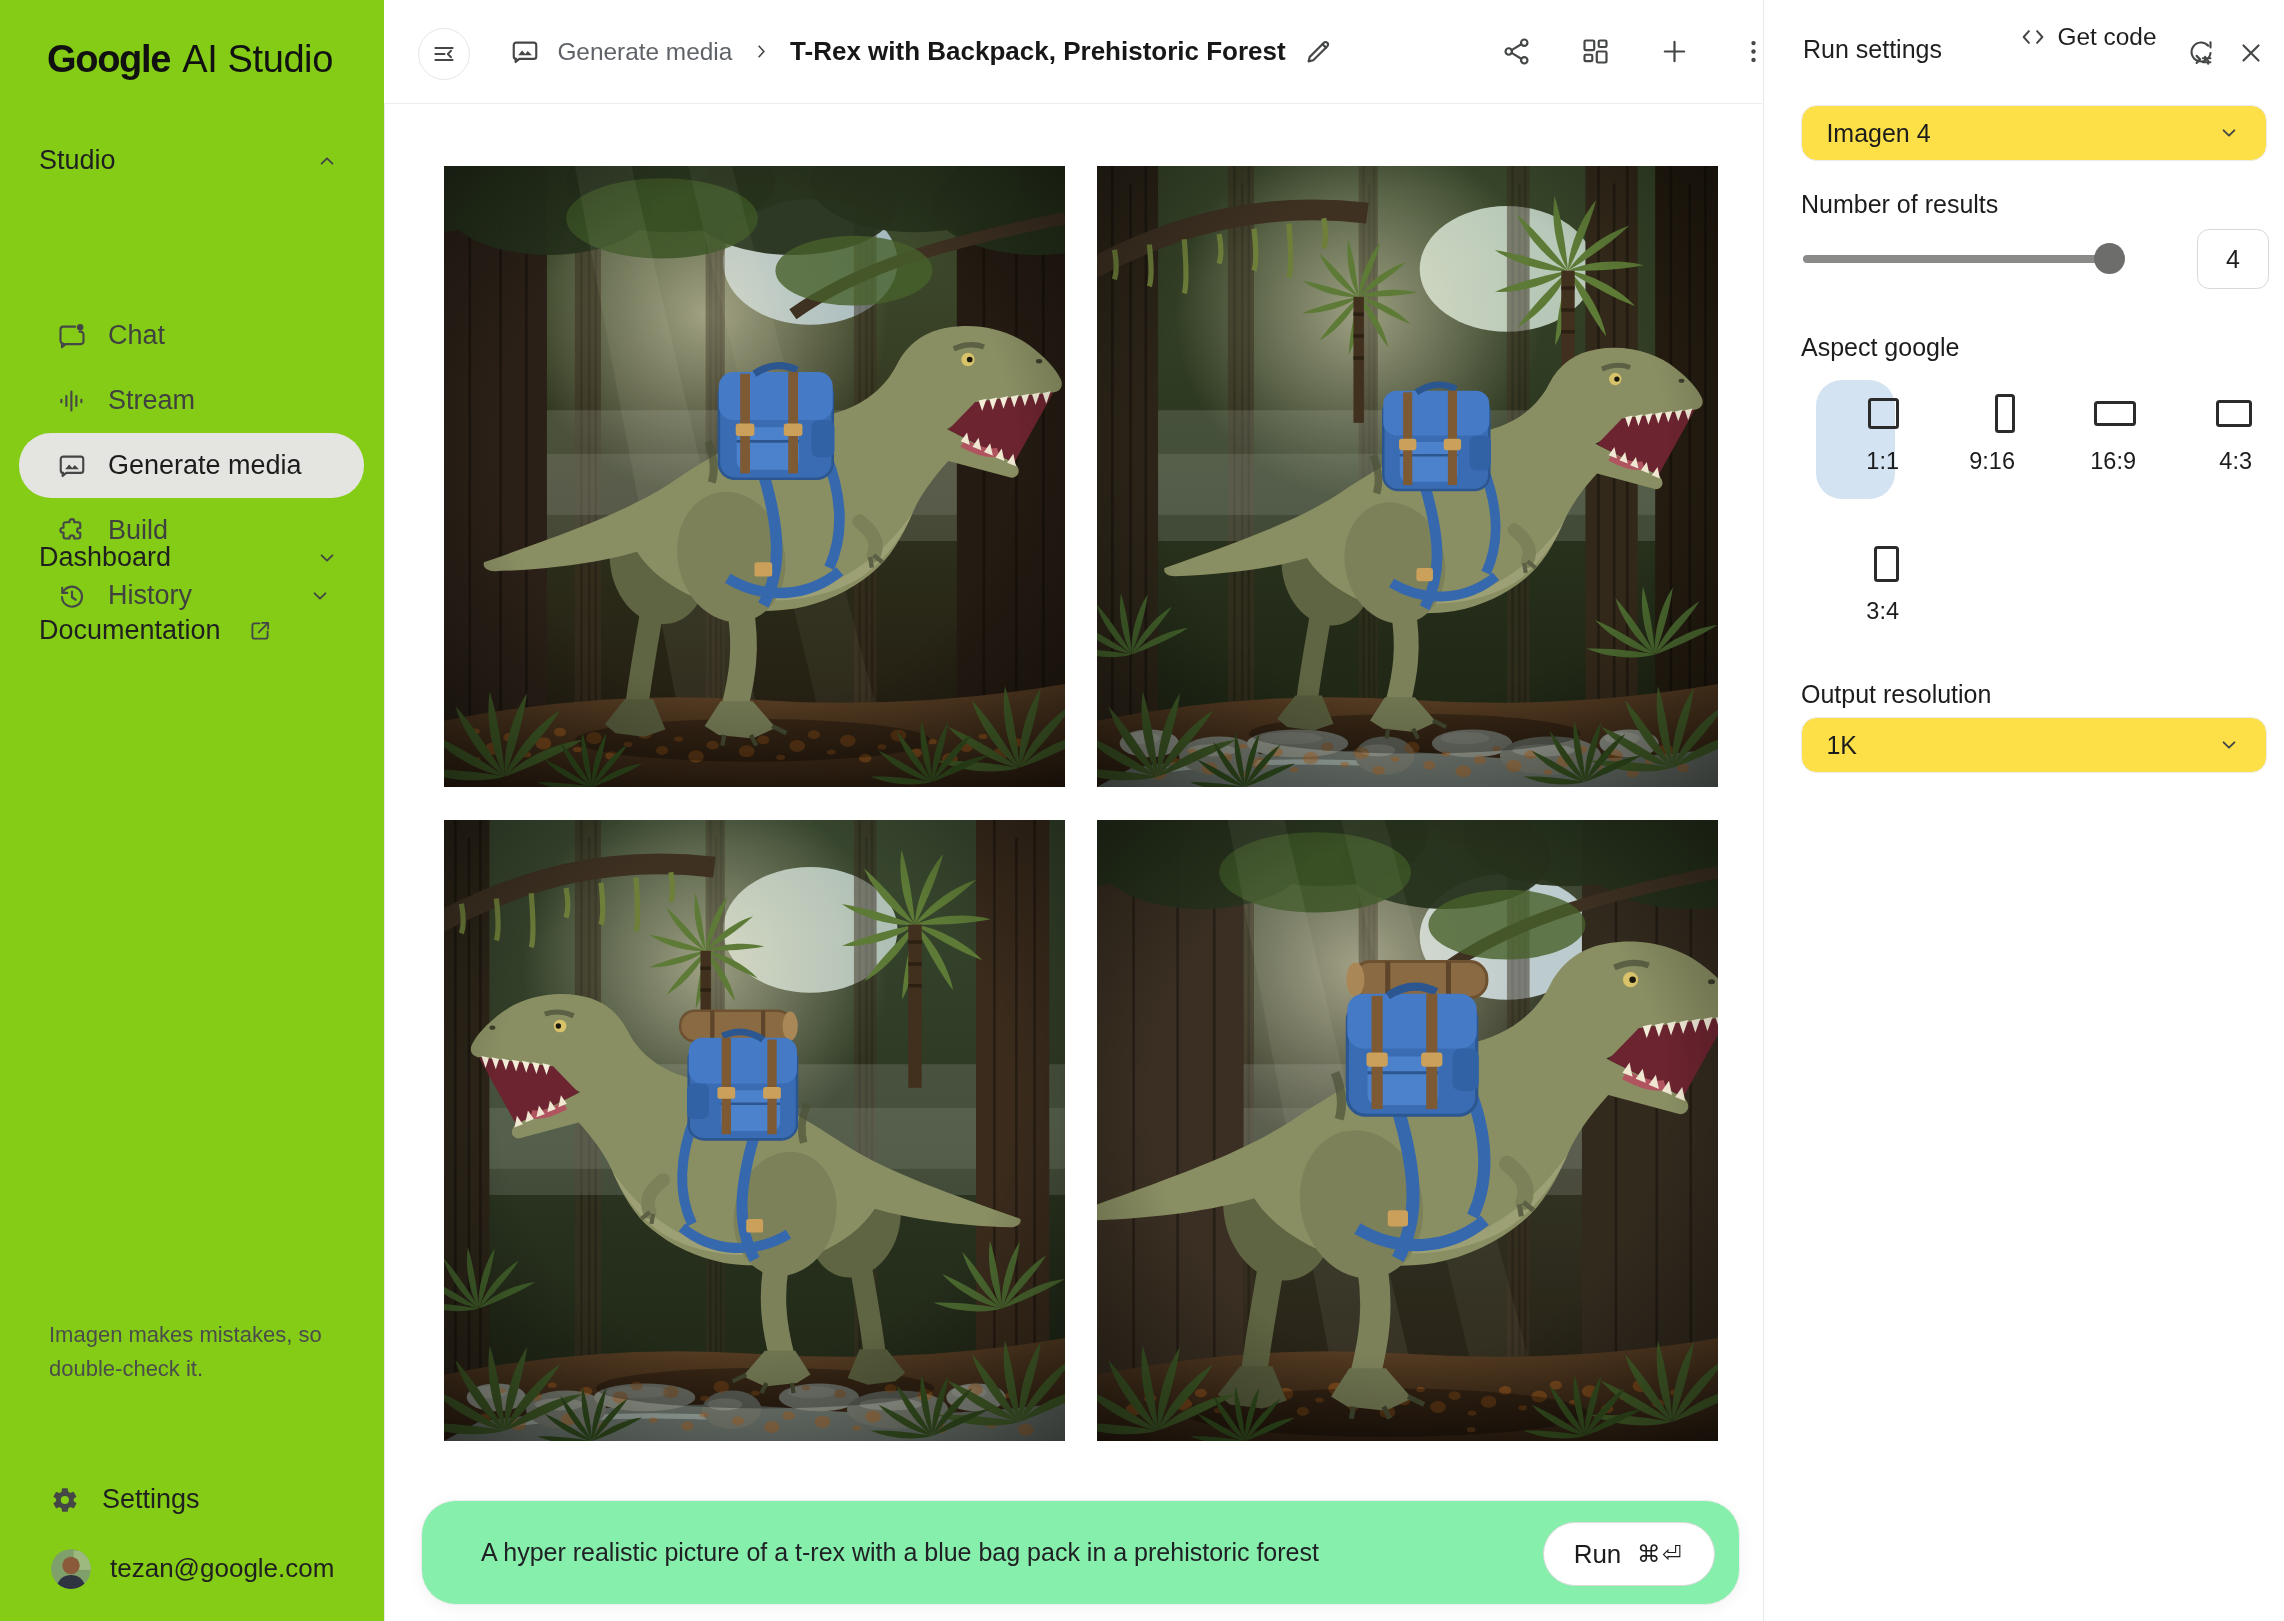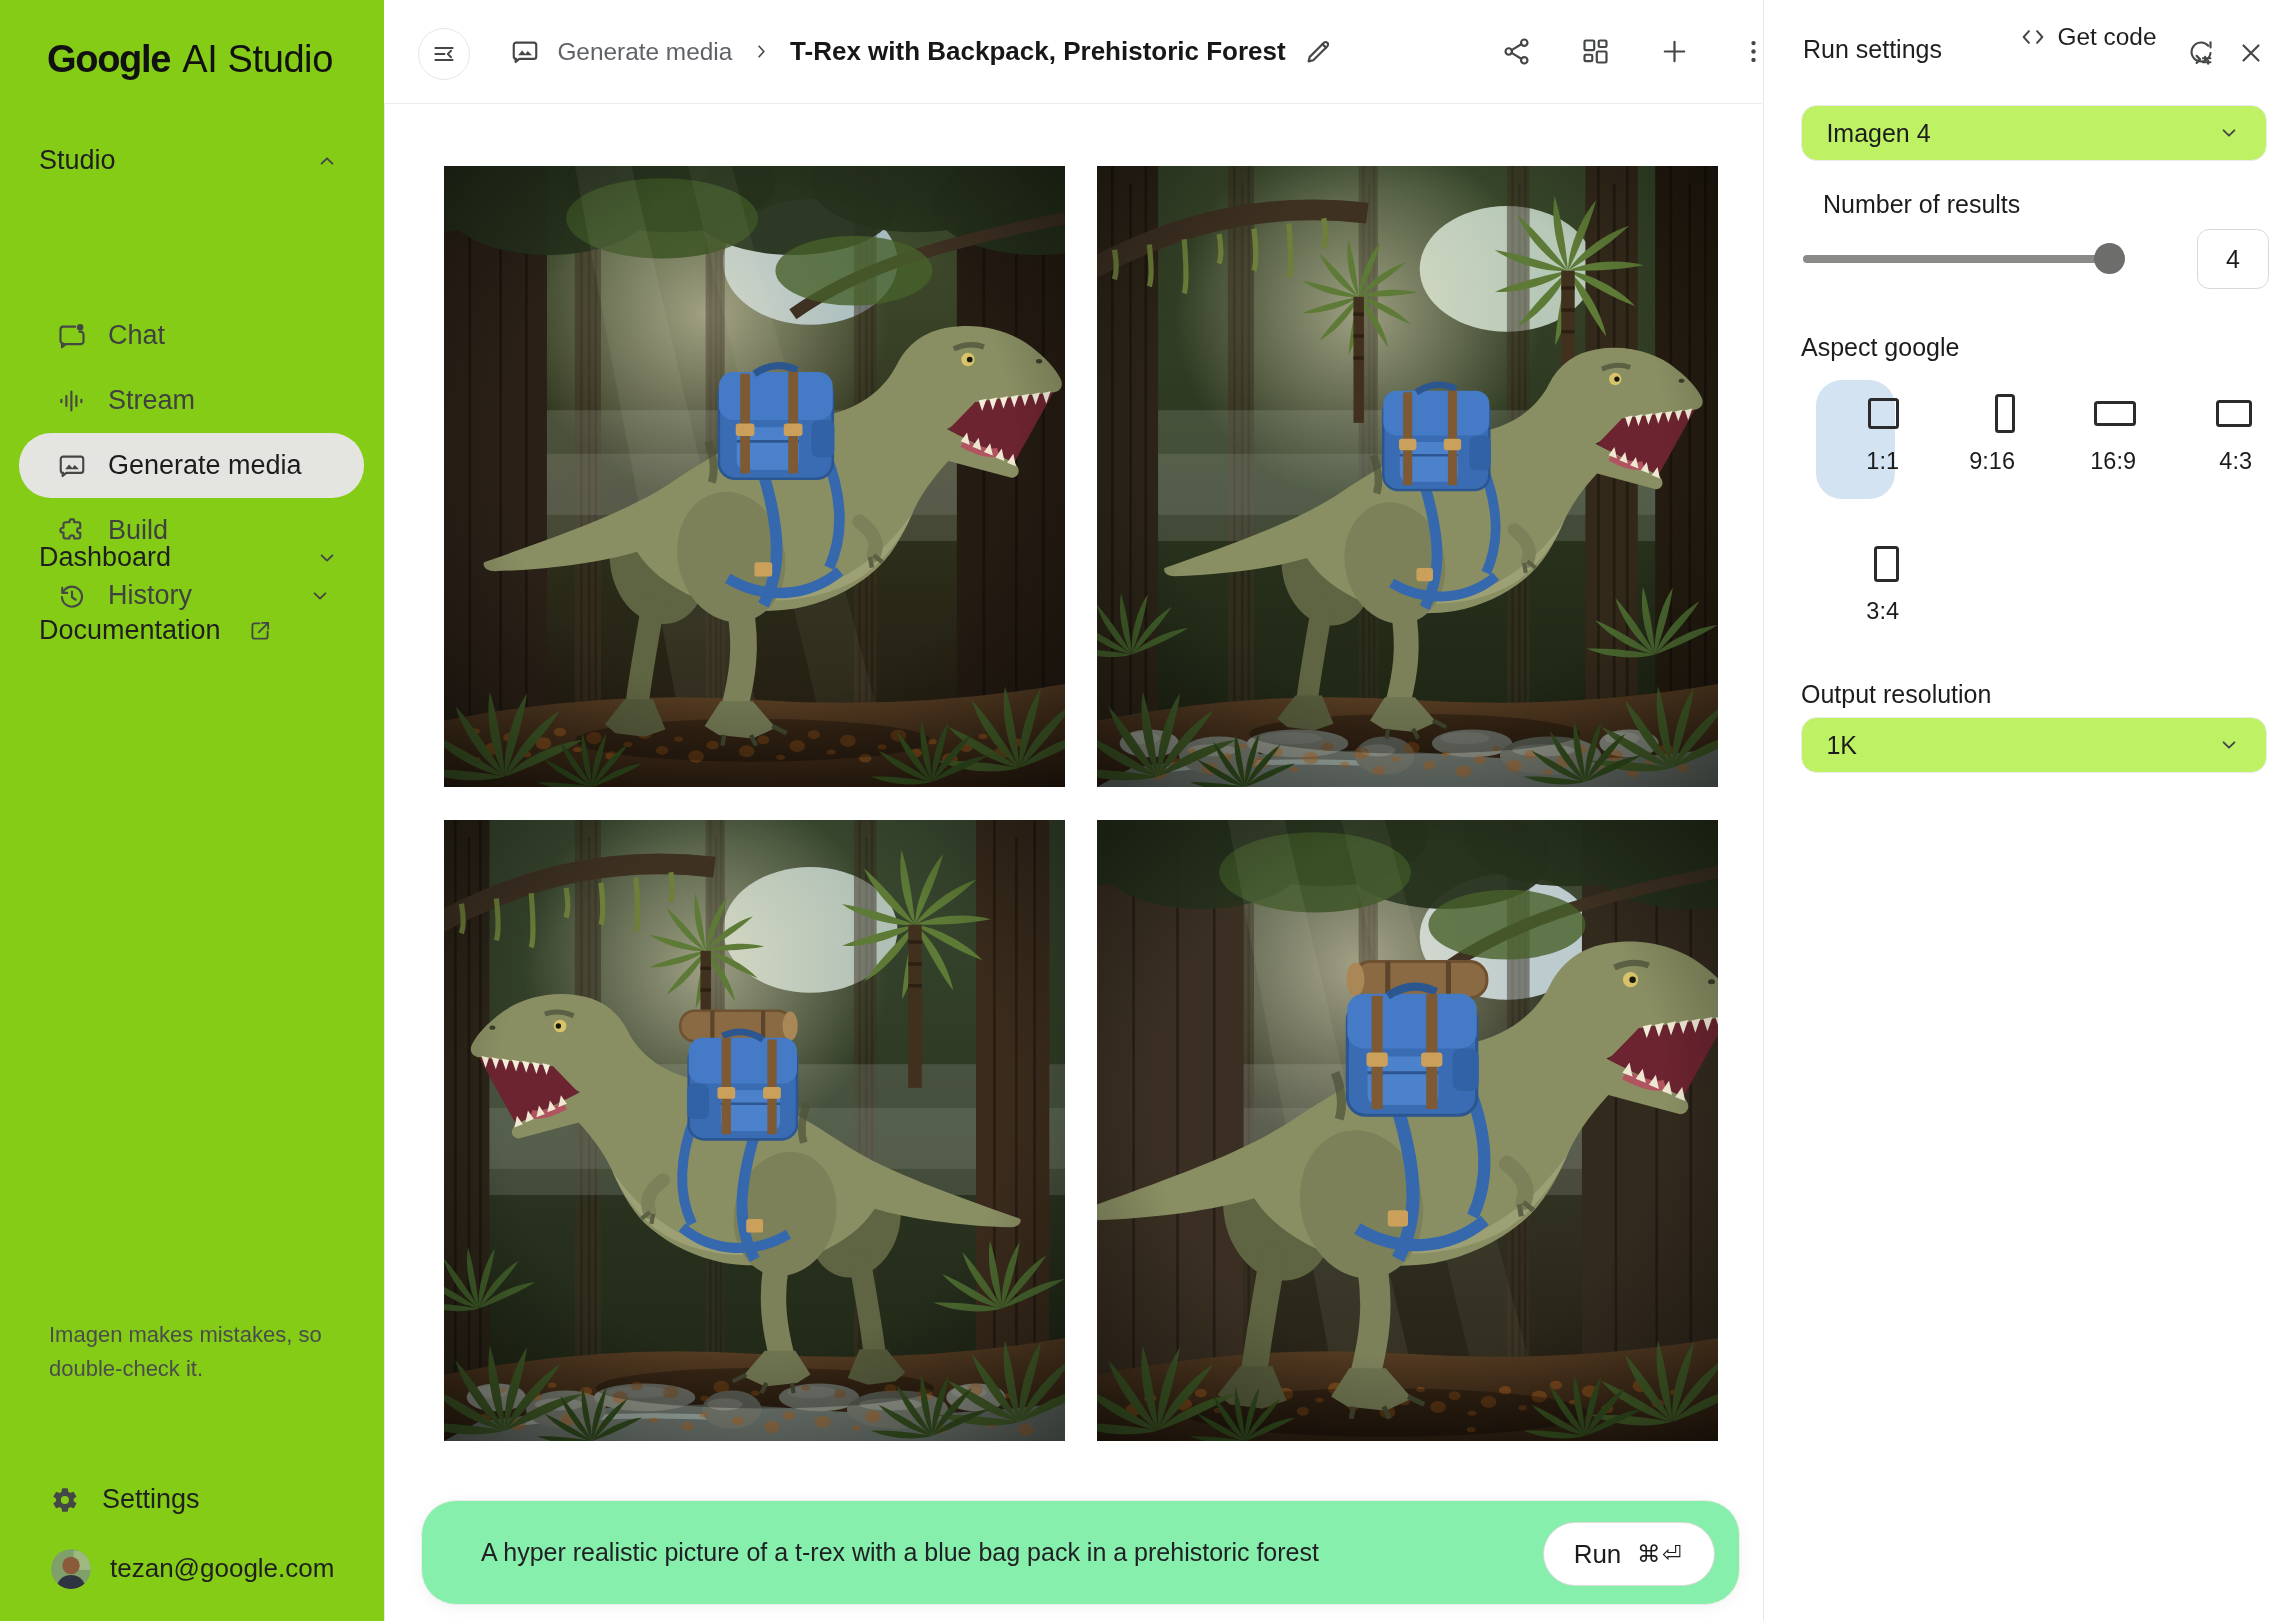--- a/index.html
+++ b/index.html
@@ -47,21 +47,21 @@
   .run-label{font-size:26px;font-weight:500;color:#1c1c1c;}
   .run-keys{font-family:"DejaVu Sans",sans-serif;font-size:23.5px;color:#1c1c1c;letter-spacing:1.7px;}
 
   
   .panel{position:absolute;left:1764px;top:0;width:520px;height:1621px;background:#fff;}
   .panel-divider{position:absolute;left:1763px;top:0;width:0.9px;height:1621px;background:#e8e8e6;}
   .panel-title{position:absolute;left:1803px;top:35px;font-size:25px;font-weight:500;color:#1f1f1f;}
   .getcode{position:absolute;left:2019px;top:12px;height:49px;display:flex;align-items:center;gap:10.5px;cursor:pointer;}
   .getcode span{font-size:24.4px;color:#1f1f1f;}
   .panel-ic{position:absolute;top:28px;width:49px;height:49px;display:flex;align-items:center;justify-content:center;cursor:pointer;}
-  .select{position:absolute;left:1801px;width:466px;height:56px;background:#bef264;border:0.9px solid #ebebe9;border-radius:15.7px;display:flex;align-items:center;justify-content:space-between;padding:0 24.4px;box-sizing:border-box;font-size:25px;color:#1c1c1c;cursor:pointer;}
+  .select{position:absolute;left:1801px;width:466px;height:56px;background:#fde047;border:0.9px solid #ebebe9;border-radius:15.7px;display:flex;align-items:center;justify-content:space-between;padding:0 24.4px;box-sizing:border-box;font-size:25px;color:#1c1c1c;cursor:pointer;}
   .panel-label{position:absolute;left:1801px;font-size:25px;color:#1c1c1c;}
   .slider-track{position:absolute;left:1803px;top:255px;width:319px;height:7.8px;border-radius:4.4px;background:#8a8a88;cursor:pointer;}
   .slider-thumb{position:absolute;left:2094px;top:243px;width:31px;height:31px;border-radius:50%;background:#6d6d6b;cursor:pointer;}
   .num-box{position:absolute;left:2197px;top:229px;width:70px;height:58px;border:1.3px solid #d8d8d6;border-radius:12.2px;display:flex;align-items:center;justify-content:center;font-size:25px;color:#1c1c1c;}
   .chip{position:absolute;width:87px;display:flex;flex-direction:column;align-items:flex-end;cursor:pointer;}
   .chip-sel-bg{position:absolute;left:1816px;top:380px;width:79px;height:119px;border-radius:26px;background:#d3e3f2;}
   .ratio-box{border:3.5px solid #2b2b2b;border-radius:3.5px;box-sizing:border-box;}
   .chip .lbl{font-size:23.5px;color:#1c1c1c;margin-top:12.2px;}
 </style>
 </head>
@@ -1234,21 +1234,21 @@
 
 <div class="select" style="top:105px;">
   <span>Imagen 4</span>
   <span>
       <svg width="26" height="26" viewBox="0 0 24 24">
         <path class="ic" d="M7 9.5l5 5 5-5" stroke-width="2"></path>
       </svg>
     </span>
 </div>
 
-<div class="panel-label" style="top:190px;margin-left:22px;">Number of results</div>
+<div class="panel-label" style="top:190px;">Number of results</div>
 <div class="slider-track"></div>
 <div class="slider-thumb"></div>
 <div class="num-box">4</div>
 
 <div class="panel-label" style="top:333px;">Aspect google</div>
 <div class="chip-sel-bg"></div>
 <div id="aspect-chips">
     <div class="chip" style="left: 1812px; top: 391px;">
       <div style="height: 45px; display: flex; align-items: center; justify-content: center;">
         <div class="ratio-box" style="width:31px;height:31px;"></div>

